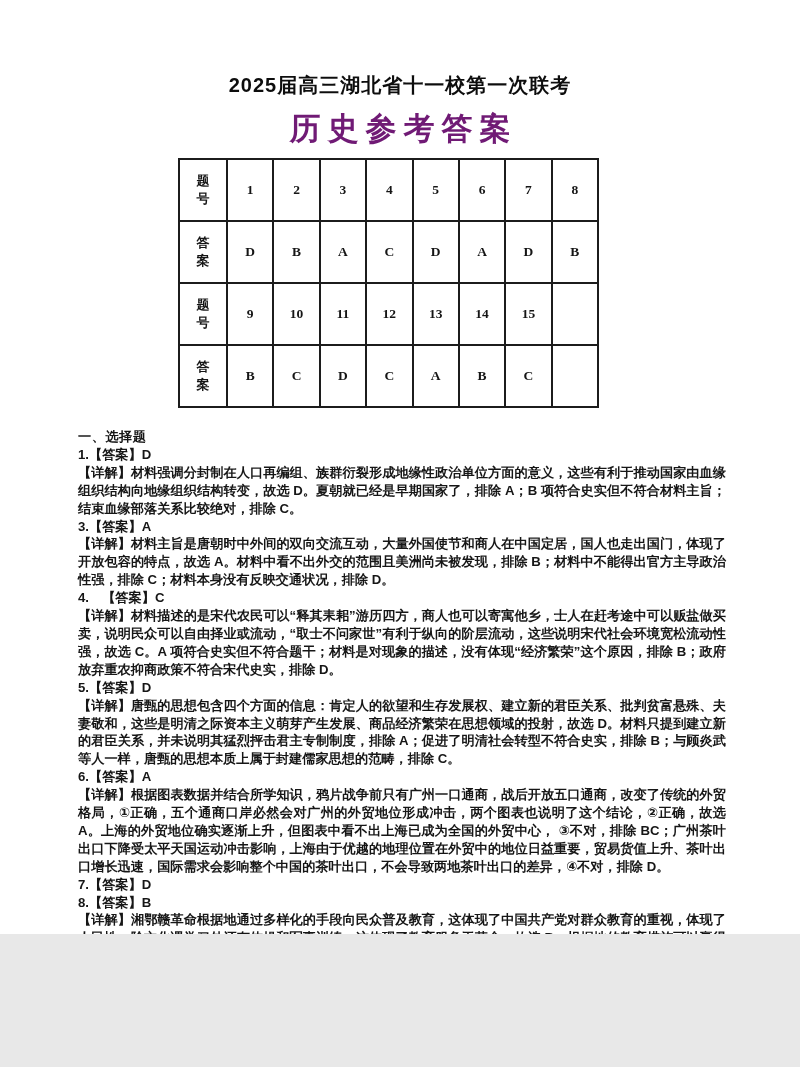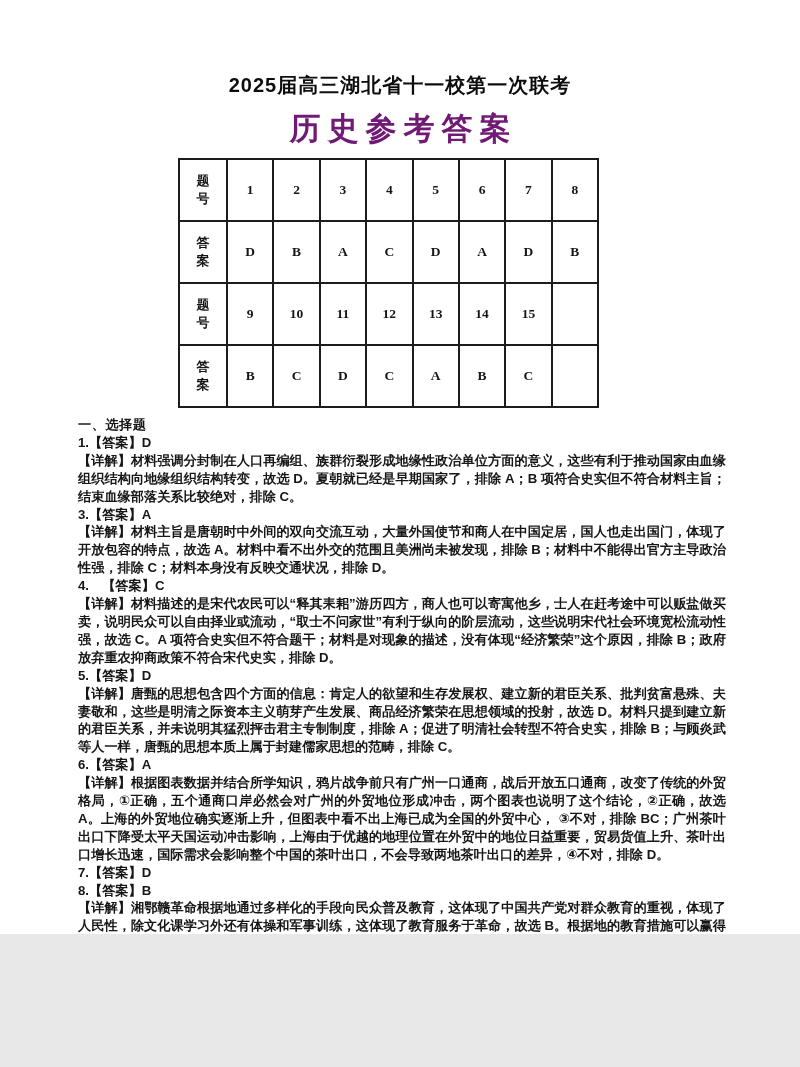--- a/index.html
+++ b/index.html
@@ -46,21 +46,21 @@
     font-weight: 600;
     padding: 12px;
   }
   table.answer-key td.row-label {
     font-family: "Liberation Sans", "DejaVu Sans", sans-serif;
     font-weight: 700;
     width: 48px;
     font-size: 13px;
   }
   .body-text {
-    margin: 8px 74px 0 78px;
+    margin: 20px 74px 0 78px;
     font-size: 13.2px;
     line-height: 17.9px;
     text-align: justify;
     color: #161616;
   }
   .section-heading { letter-spacing: 0.5px; }
   .q-answer { }
   .q-detail { text-align: justify; overflow-wrap: break-word; }
   .gray-text { color: #8d8d8d; }
   .page-number {

